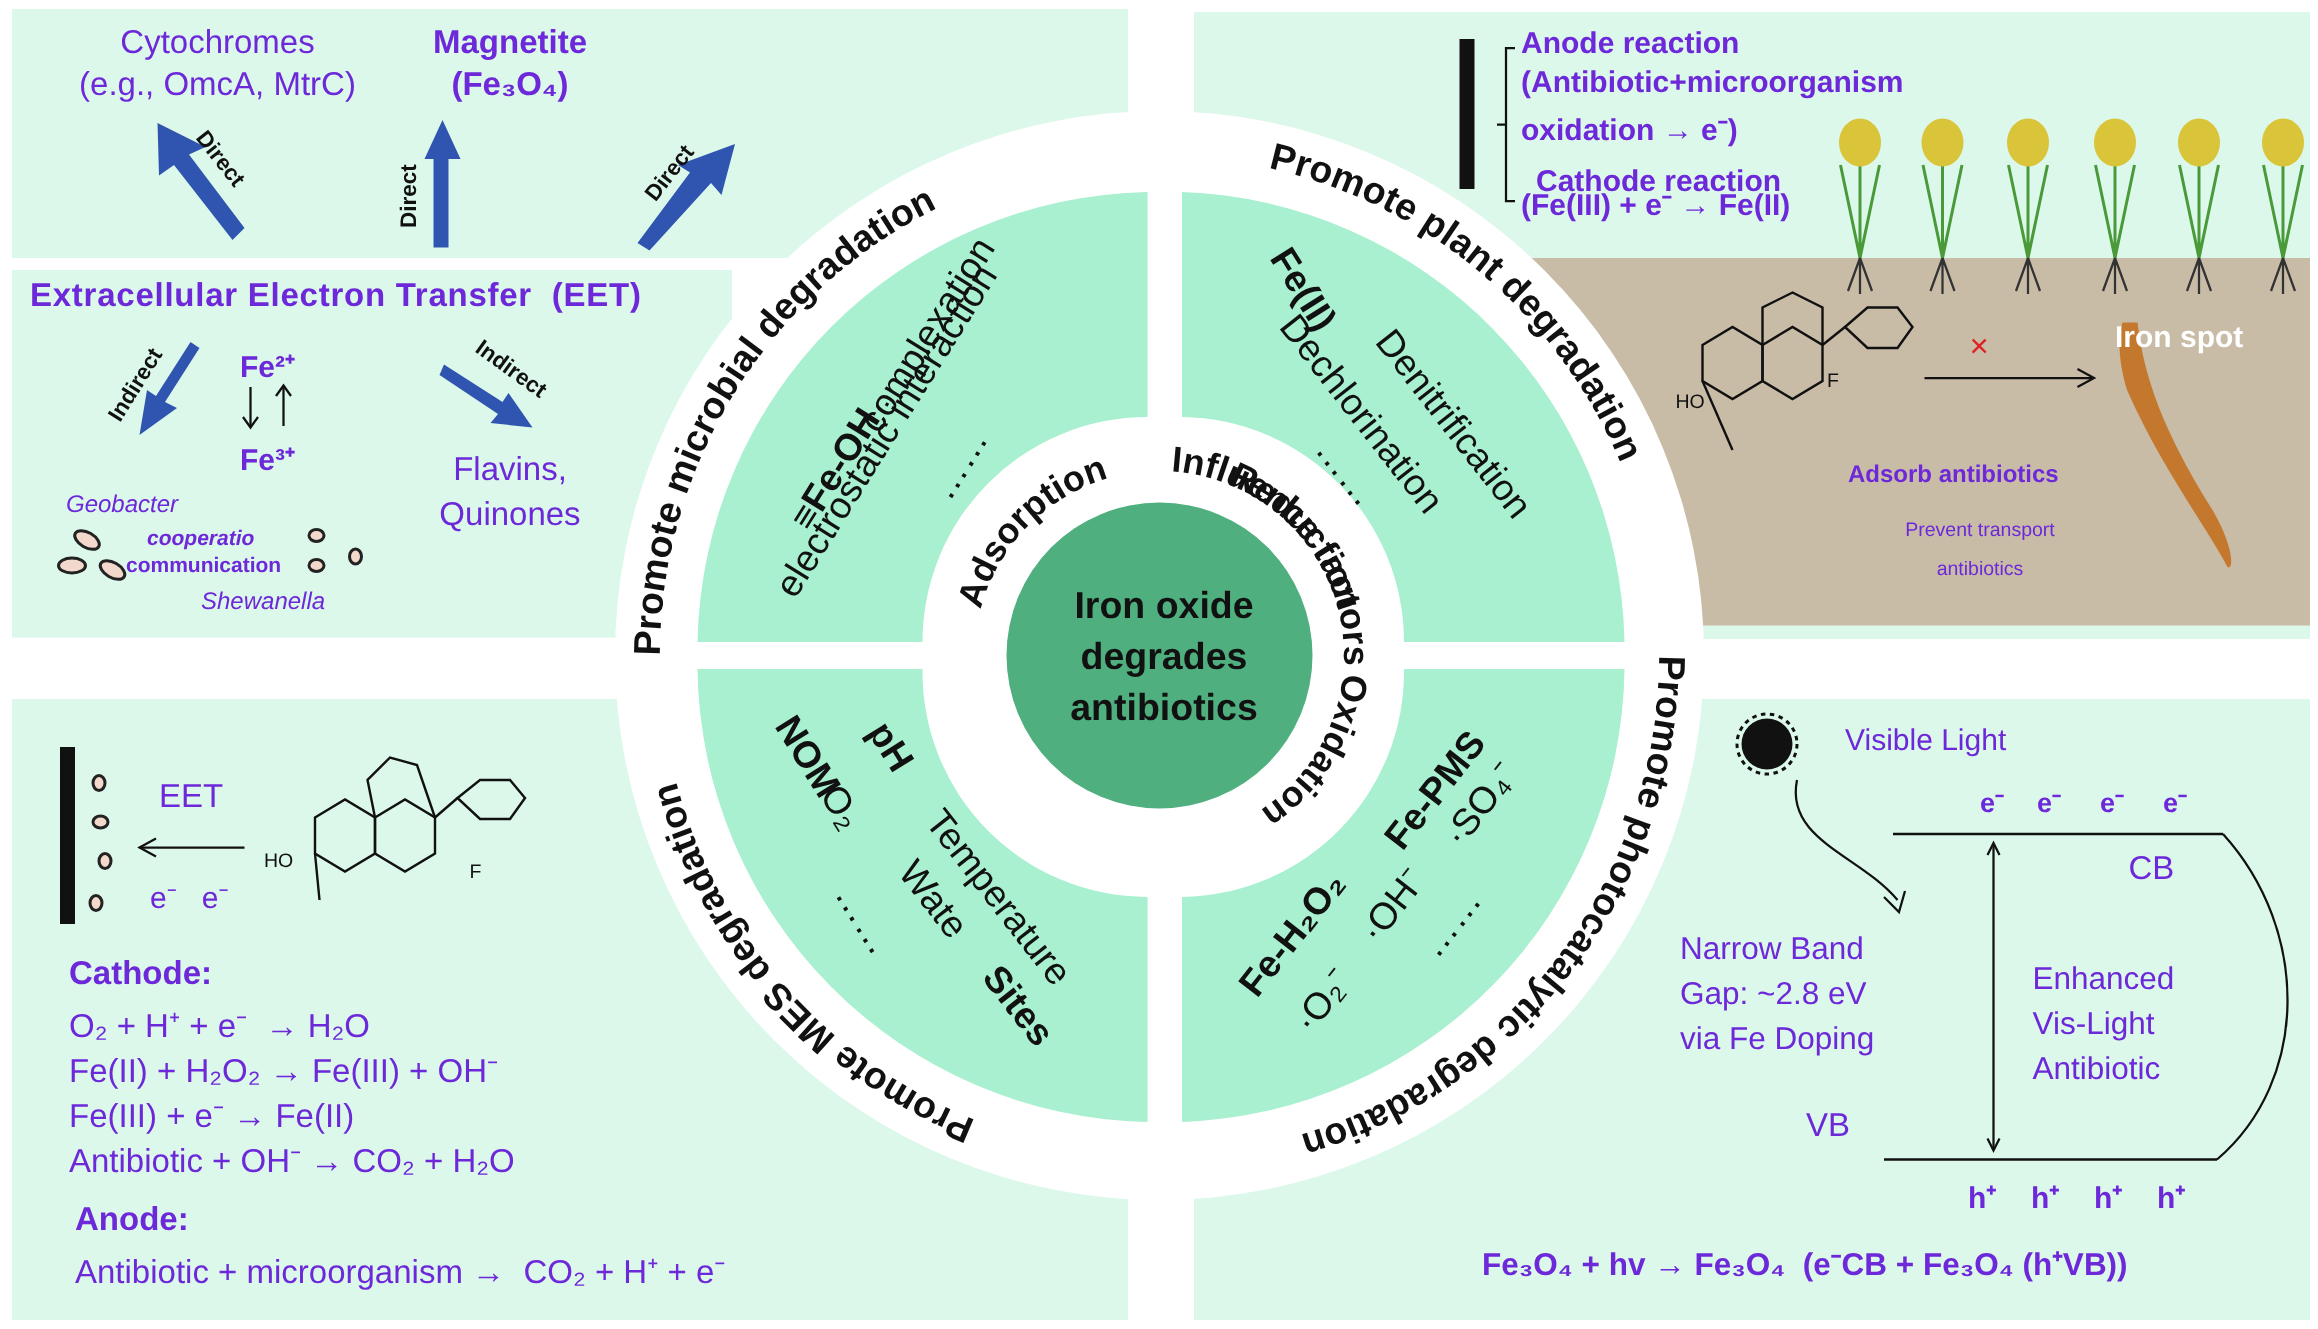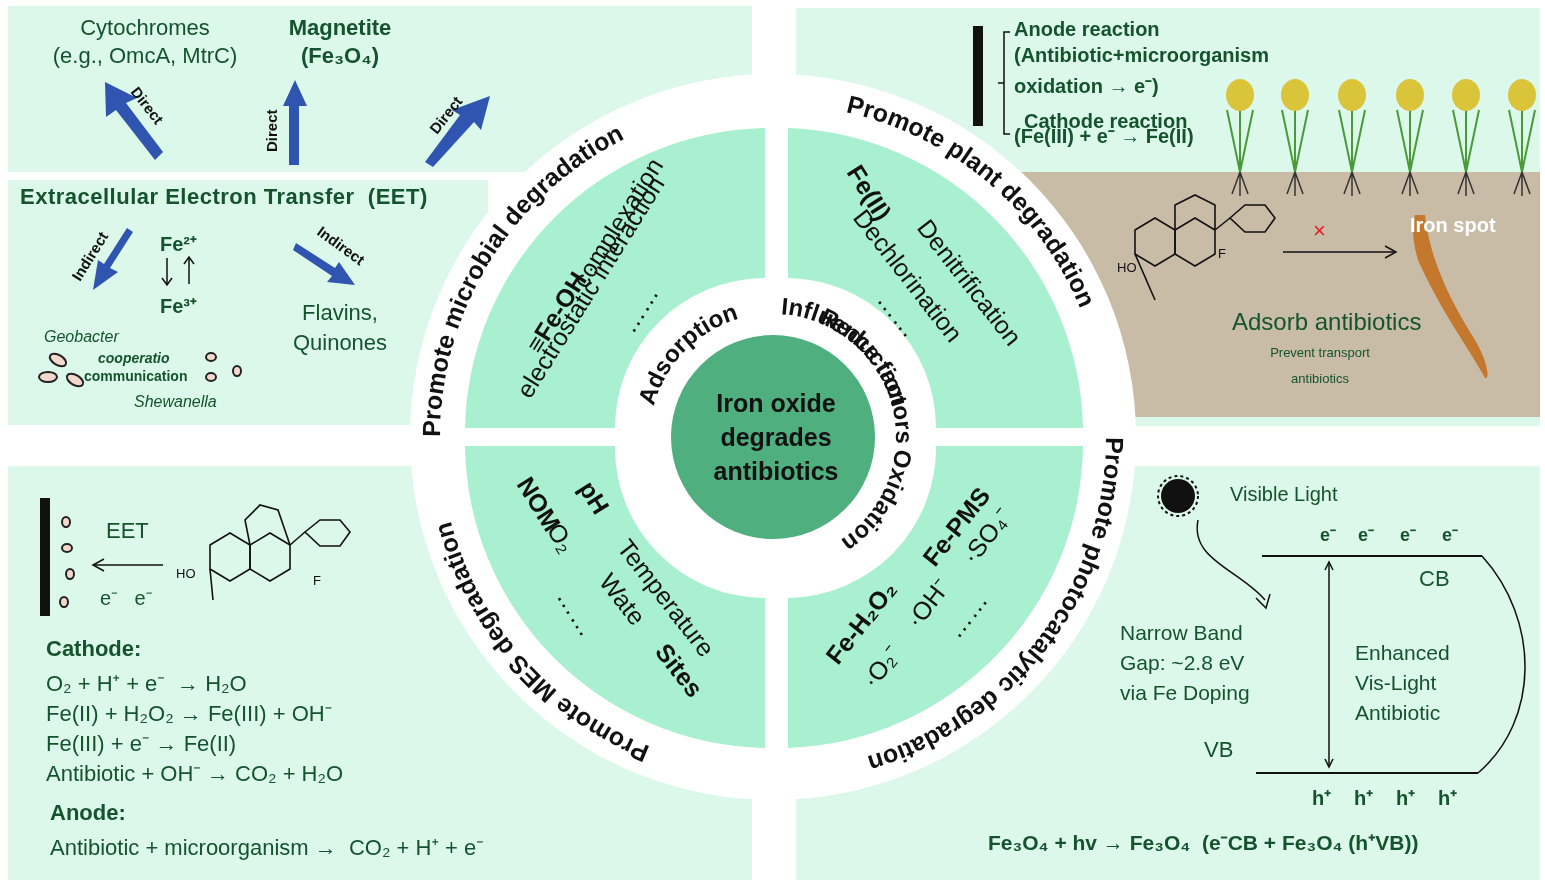--- a/index.html
+++ b/index.html
@@ -1,18 +1,18 @@
 <!DOCTYPE html>
 <html><head>
 <meta charset="utf-8">
 <style>
   html,body{margin:0;padding:0;background:#ffffff;}
   body{width:1545px;height:886px;position:relative;overflow:hidden;font-family:"Liberation Sans",sans-serif;color:#111;}
   .panel{position:absolute;background:#dcf8ea;}
-  .t{position:absolute;white-space:nowrap;font-family:"Liberation Sans",sans-serif;color:#14532d;}
+  .t{position:absolute;white-space:nowrap;font-family:"Liberation Sans",sans-serif;color:#6d28d9;}
   .b{font-weight:bold;}
   .i{font-style:italic;}
   .c{text-align:center;}
   svg{position:absolute;left:0;top:0;overflow:visible;}
   .soil{position:absolute;background:#c9bca7;}
 </style>
 </head>
 <body>
 
 <div class="panel" style="left:8px;top:6px;width:744px;height:166px;"></div>
@@ -223,21 +223,21 @@
   <polyline points="1385,246 1396,252 1385,258" stroke="#111" stroke-width="1.5" fill="none"></polyline>
 </svg>
 
 <div class="t b" style="left:1014px;top:18px;font-size:20px;">Anode reaction</div>
 <div class="t b" style="left:1014px;top:44px;font-size:20px;">(Antibiotic+microorganism</div>
 <div class="t b" style="left:1014px;top:72px;font-size:20px;">oxidation → e⁻)</div>
 <div class="t b" style="left:1014px;top:110px;font-size:20px;margin-left:10px;">Cathode reaction</div>
 <div class="t b" style="left:1014px;top:122px;font-size:20px;">(Fe(III) + e⁻ → Fe(II)</div>
 <div class="t" style="left:1313px;top:218px;font-size:22px;color:#e02020;">×</div>
 <div class="t b" style="left:1410px;top:214px;font-size:20px;color:#ffffff;">Iron spot</div>
-<div class="t" style="left:1232px;top:308px;font-size:24px;">Adsorb antibiotics</div>
+<div class="t" style="left:1232px;top:308px;font-size:16px;font-weight:bold;">Adsorb antibiotics</div>
 <div class="t c" style="left:1225px;top:340px;width:190px;font-size:13px;line-height:26px;">
   <div>Prevent transport</div>
   <div>antibiotics</div>
 </div>
 
 <svg width="1545" height="886">
   <rect x="40" y="498" width="10" height="118" fill="#111"></rect>
   <g stroke="#222" stroke-width="2" fill="#f2d9cc">
     <ellipse cx="66" cy="522" rx="4" ry="5"></ellipse>
     <ellipse cx="67" cy="548" rx="5" ry="4"></ellipse>

